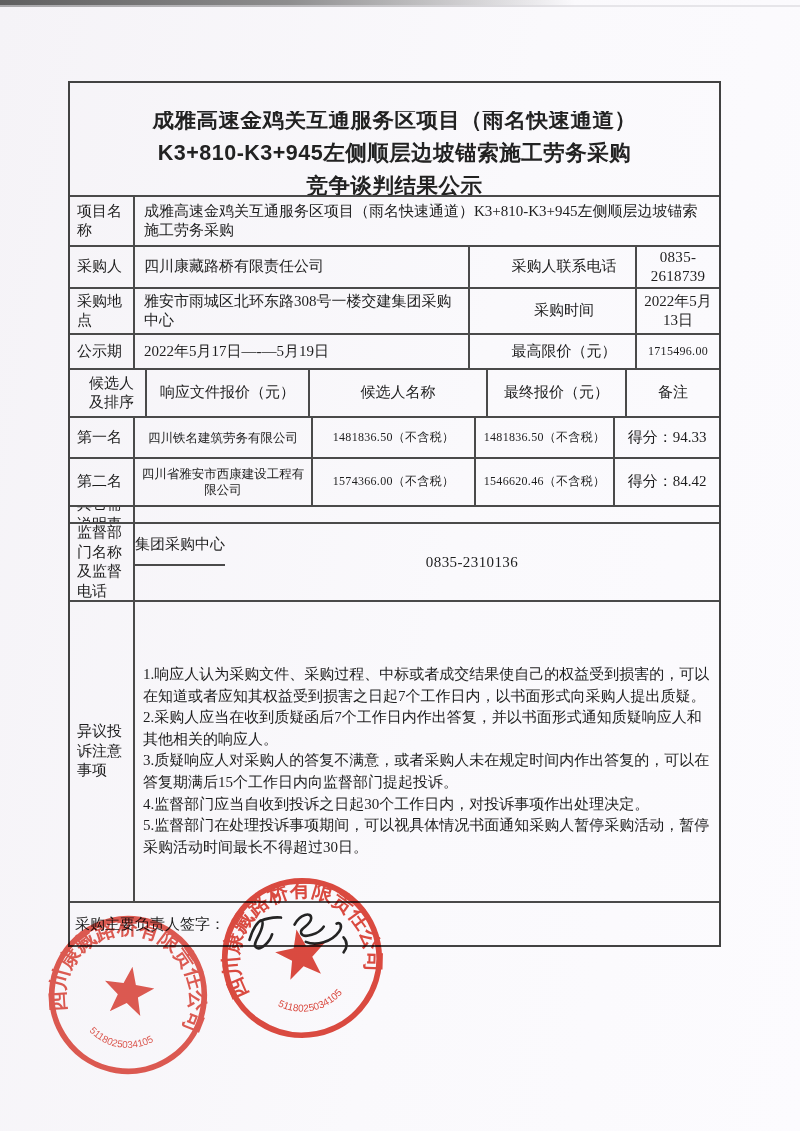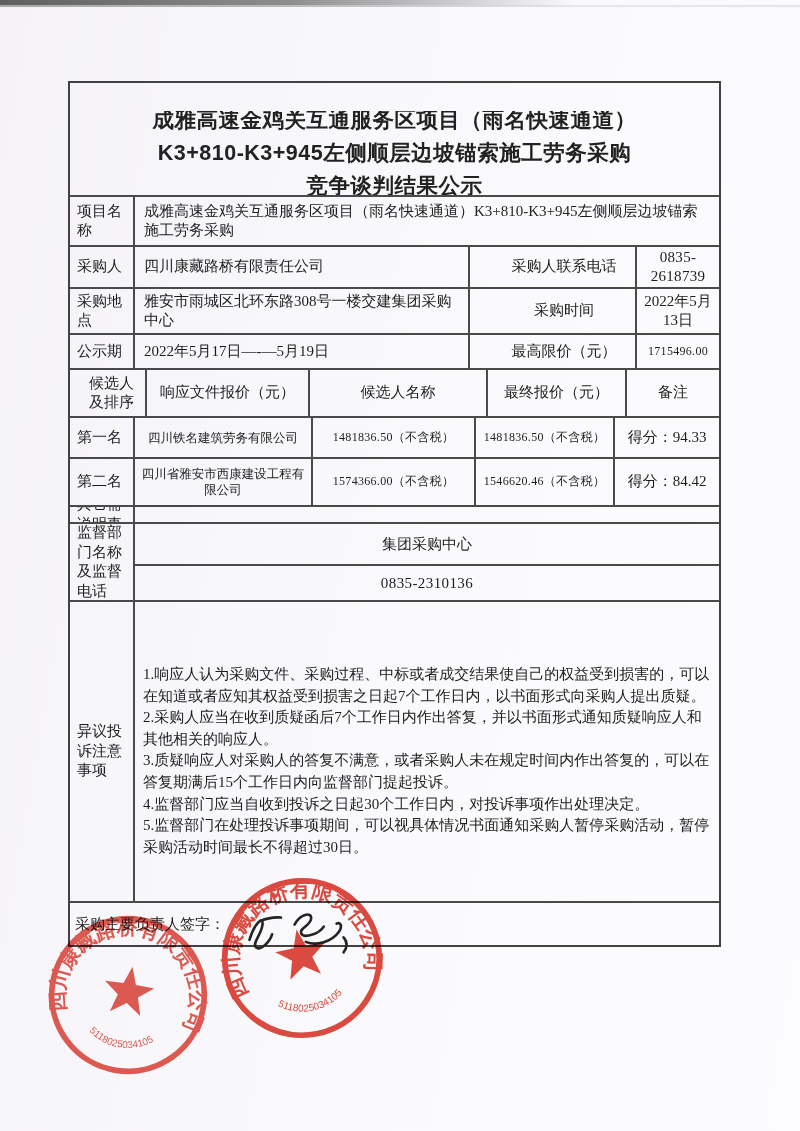--- a/index.html
+++ b/index.html
@@ -69,21 +69,21 @@
   .r-cand3 { height: 45px; }
   .r-other { height: 17px; }
   .r-superv { height: 78px; }
   .r-object { height: 301px; }
   .r-sign { height: 42px; }
 
   .num { font-size: 12px; letter-spacing: .3px; }
   .cand-name { font-size: 12.5px; line-height: 16px; }
   .phone { font-size: 15px; letter-spacing: .3px; }
 
-  .superv-right { flex: 1 1 auto; display: flex; flex-direction: column; }
+  .superv-right { flex: 1 1 auto; display: flex; flex-direction: row; }
   .superv-sub { display: flex; align-items: center; justify-content: center; font-size: 15px; }
   .superv-sub.top { height: 42px; border-bottom: 2px solid #4a4a4a; }
   .superv-sub.bottom { flex: 1; letter-spacing: .4px; }
 
   .object-cell {
     flex: 1 1 auto; display: block; text-align: left;
     padding: 62px 6px 8px 8px; font-size: 15px; line-height: 21.6px;
   }
   .object-cell div { word-break: break-all; }
 

